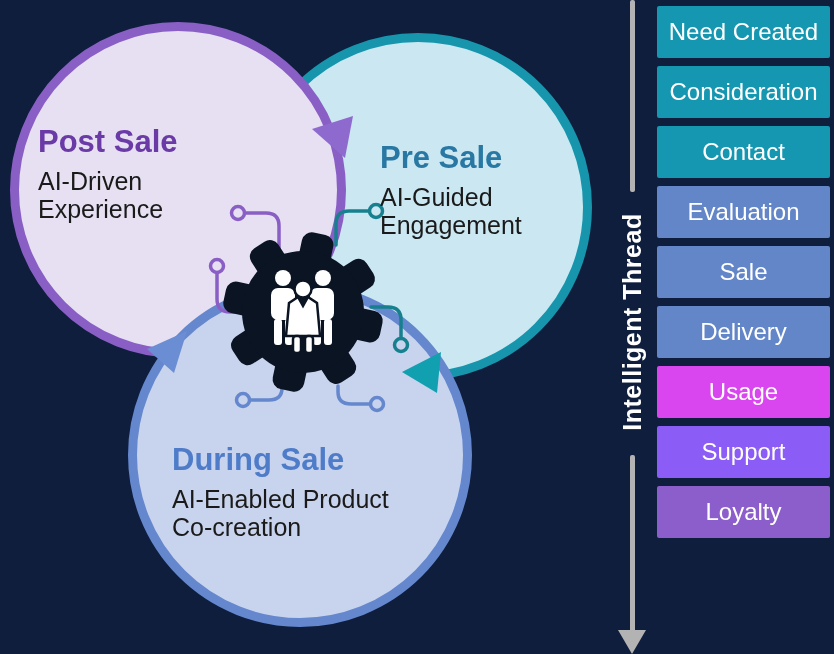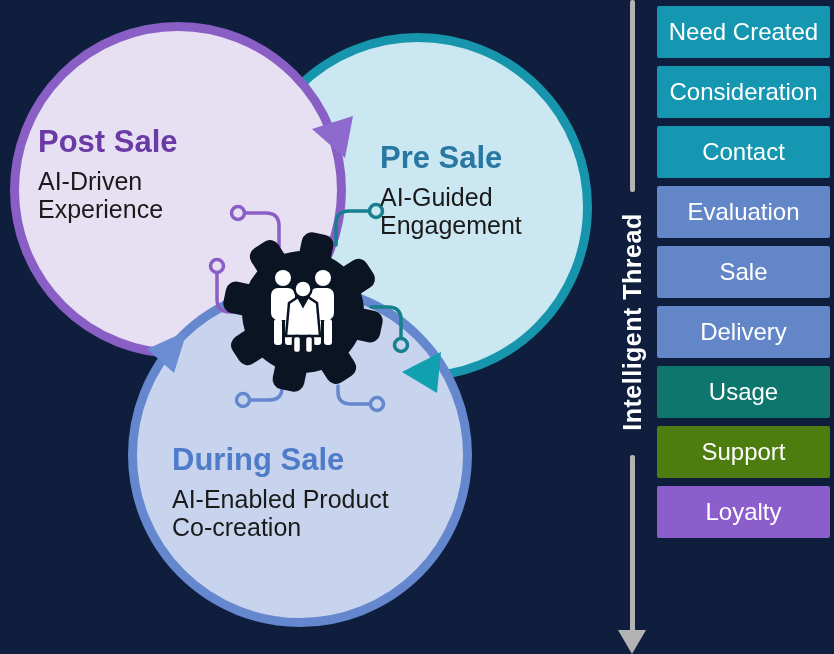--- a/index.html
+++ b/index.html
@@ -169,24 +169,24 @@
     </div>
     <div class="stage-box" style="background: rgb(98, 134, 199);">
       <span>Evaluation</span>
     </div>
     <div class="stage-box" style="background: rgb(98, 134, 199);">
       <span>Sale</span>
     </div>
     <div class="stage-box" style="background: rgb(98, 134, 199);">
       <span>Delivery</span>
     </div>
-    <div class="stage-box" style="background: #0f766e;">
+    <div class="stage-box" style="background: #d946ef;">
       <span>Usage</span>
     </div>
-    <div class="stage-box" style="background: #4d7c0f;">
+    <div class="stage-box" style="background: #8b5cf6;">
       <span>Support</span>
     </div>
     <div class="stage-box" style="background: rgb(140, 94, 203);">
       <span>Loyalty</span>
     </div>
   </div>
 
 </div>
 
 </body></html>

